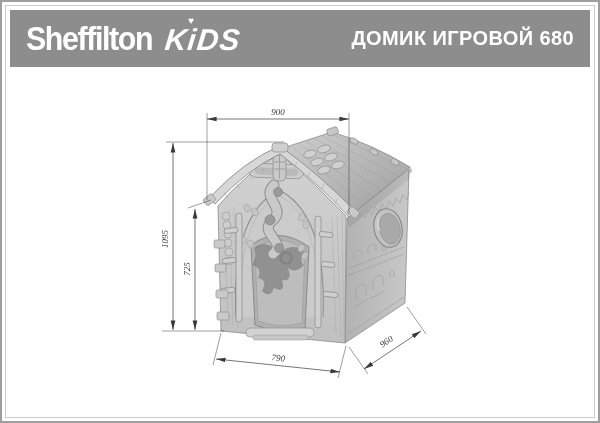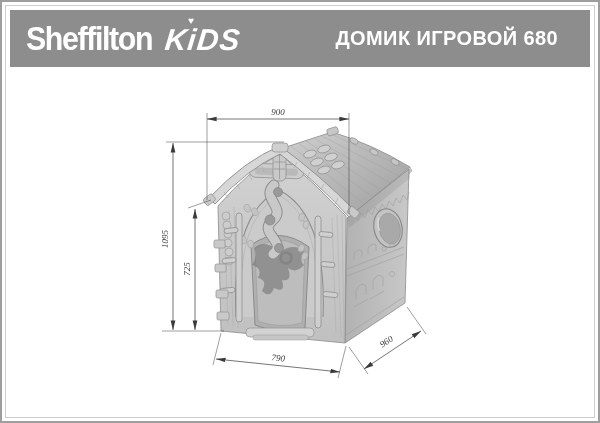--- a/index.html
+++ b/index.html
@@ -25,21 +25,21 @@
   .kids-wrap{position:relative;margin-left:2px;display:inline-block;}
   .kids{
     font-weight:bold;font-style:italic;font-size:30px;letter-spacing:1px;
     display:inline-block;transform:skewX(-6deg);
   }
   .heart{
     position:absolute;left:23px;top:-7px;font-size:10px;color:#fff;
     font-style:normal;line-height:1;
   }
   .title{
-    margin:16px;color:#fff;font-size:20px;font-weight:bold;letter-spacing:.4px;
+    margin:0;color:#fff;font-size:20px;font-weight:bold;letter-spacing:.4px;
     white-space:nowrap;
   }
   .drawing{position:absolute;left:0;top:0;width:600px;height:423px;z-index:1;}
   .dimtext{
     font-family:"Liberation Serif",serif;font-style:italic;font-size:9px;
     fill:#3a3a3a;text-anchor:middle;
   }
   svg .ln{stroke:#3a3a3a;stroke-width:.7;fill:none;}
   svg .ext{stroke:#3a3a3a;stroke-width:.55;fill:none;opacity:.9;}
   svg .o{stroke:#8c8c8c;stroke-width:.8;}

